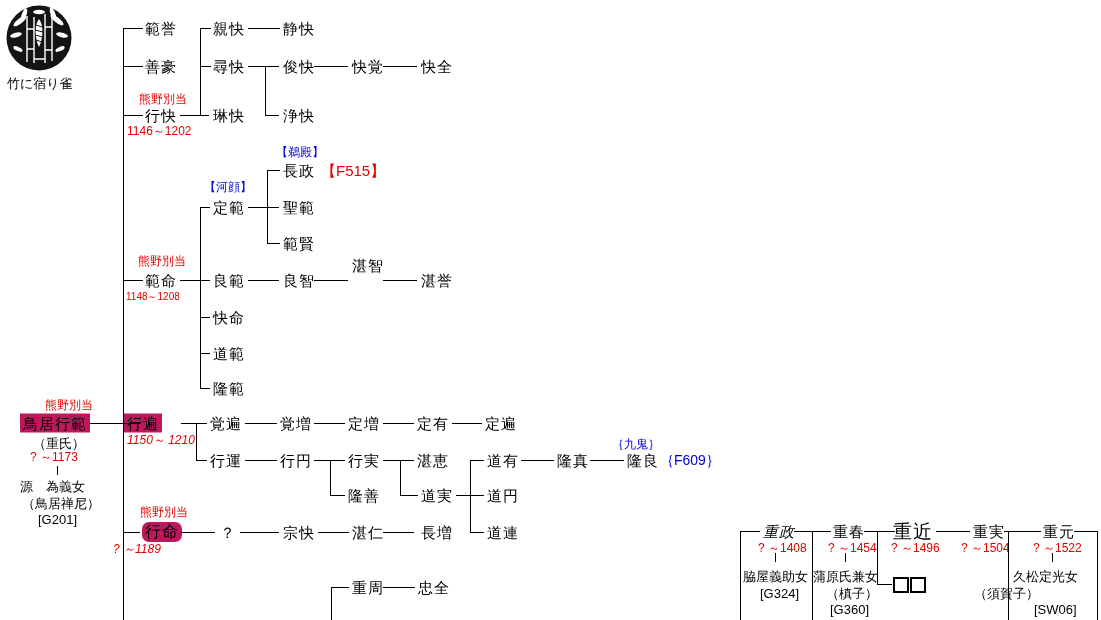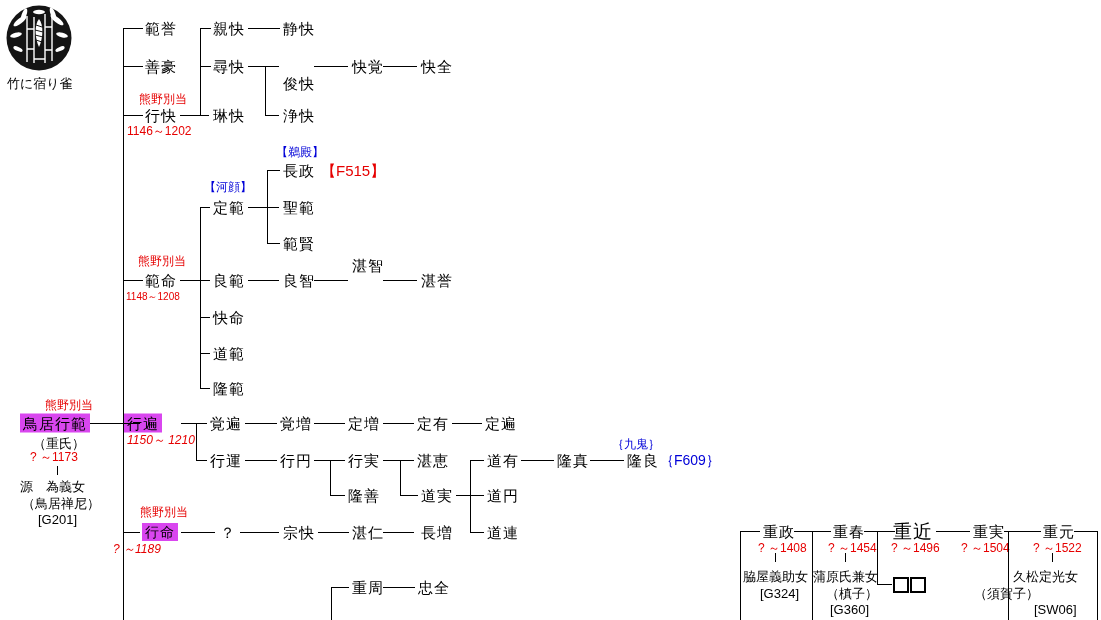--- a/index.html
+++ b/index.html
@@ -4,21 +4,21 @@
 <style>
   html,body{margin:0;padding:0;background:#fff;}
   #canvas{
     position:relative;width:1101px;height:620px;overflow:hidden;background:#ffffff;
     font-family:"Liberation Sans","DejaVu Sans",sans-serif;
   }
   .person{
     position:absolute;font-size:15px;color:#000;white-space:pre;line-height:1;
     transform:translateY(-50%);letter-spacing:1px;
   }
-  .person.hl{background:#d946ef;padding:2px 3px;}
+  .person.hl{background:#be185d;padding:2px 3px;}
   .note{
     position:absolute;font-size:13px;color:#000;white-space:pre;line-height:1;
     transform:translateY(-50%);
   }
   .note.red{color:#e60000;}
   .note.blue{color:#0000d8;}
   .note.italic{font-style:italic;}
   .hline,.vline{position:absolute;background:#000;}
   .hline{height:1px;}
   .vline{width:1px;}
@@ -53,25 +53,25 @@
     </g>
   </svg>
   <div id="crest-caption">竹に宿り雀</div>
   <div id="tree">
       <div class="person hl" style="left: 20px; top: 423px; font-size: 15px;">鳥居行範</div>
       <div class="person" style="left: 145px; top: 28px; font-size: 15px;">範誉</div>
       <div class="person" style="left: 145px; top: 66px; font-size: 15px;">善豪</div>
       <div class="person" style="left: 145px; top: 115px; font-size: 15px;">行快</div>
       <div class="person" style="left: 145px; top: 280px; font-size: 15px;">範命</div>
       <div class="person hl" style="left: 124px; top: 423px; font-size: 15px;">行遍</div>
-      <div class="person hl" style="left: 142px; top: 532px; font-size: 14px;">行命</div>
+      <div class="person hl" style="left: 142px; top: 532px; font-size: 16px; border-radius: 7px;">行命</div>
       <div class="person" style="left: 213px; top: 28px; font-size: 15px;">親快</div>
       <div class="person" style="left: 283px; top: 28px; font-size: 15px;">静快</div>
       <div class="person" style="left: 213px; top: 66px; font-size: 15px;">尋快</div>
-      <div class="person" style="left: 283px; top: 66px; font-size: 15px; margin-top: 17px;">俊快</div>
+      <div class="person" style="left: 283px; top: 66px; font-size: 15px;">俊快</div>
       <div class="person" style="left: 352px; top: 66px; font-size: 15px;">快覚</div>
       <div class="person" style="left: 421px; top: 66px; font-size: 15px;">快全</div>
       <div class="person" style="left: 213px; top: 115px; font-size: 15px;">琳快</div>
       <div class="person" style="left: 283px; top: 115px; font-size: 15px;">浄快</div>
       <div class="person" style="left: 283px; top: 170px; font-size: 15px;">長政</div>
       <div class="person" style="left: 213px; top: 207px; font-size: 15px;">定範</div>
       <div class="person" style="left: 283px; top: 207px; font-size: 15px;">聖範</div>
       <div class="person" style="left: 283px; top: 243px; font-size: 15px;">範賢</div>
       <div class="person" style="left: 213px; top: 280px; font-size: 15px;">良範</div>
       <div class="person" style="left: 283px; top: 280px; font-size: 15px;">良智</div>
@@ -95,21 +95,21 @@
       <div class="person" style="left: 348px; top: 495px; font-size: 15px;">隆善</div>
       <div class="person" style="left: 421px; top: 495px; font-size: 15px;">道実</div>
       <div class="person" style="left: 487px; top: 495px; font-size: 15px;">道円</div>
       <div class="person" style="left: 220px; top: 532px; font-size: 15px;">？</div>
       <div class="person" style="left: 283px; top: 532px; font-size: 15px;">宗快</div>
       <div class="person" style="left: 352px; top: 532px; font-size: 15px;">湛仁</div>
       <div class="person" style="left: 421px; top: 532px; font-size: 15px;">長増</div>
       <div class="person" style="left: 487px; top: 532px; font-size: 15px;">道連</div>
       <div class="person" style="left: 352px; top: 587px; font-size: 15px;">重周</div>
       <div class="person" style="left: 418px; top: 587px; font-size: 15px; text-align: right;">忠全</div>
-      <div class="person" style="left: 763px; top: 531px; font-size: 15px;">重政</div>
+      <div class="person" style="left: 763px; top: 531px; font-size: 15px; font-style: italic;">重政</div>
       <div class="person" style="left: 833px; top: 531px; font-size: 15px;">重春</div>
       <div class="person" style="left: 893px; top: 531px; font-size: 19px;">重近</div>
       <div class="person" style="left: 973px; top: 531px; font-size: 15px;">重実</div>
       <div class="person" style="left: 1043px; top: 531px; font-size: 15px;">重元</div>
       <div class="note red" style="left: 139px; top: 99px; font-size: 12px;">熊野別当</div>
       <div class="note red" style="left: 127px; top: 131px; font-size: 12px;">1146～1202</div>
       <div class="note red" style="left: 138px; top: 261px; font-size: 12px;">熊野別当</div>
       <div class="note red" style="left: 126px; top: 297px; font-size: 10px;">1148～1208</div>
       <div class="note red" style="left: 45px; top: 405px; font-size: 12px;">熊野別当</div>
       <div class="note red italic" style="left: 127px; top: 440px; font-size: 12px;">1150～ 1210</div>

